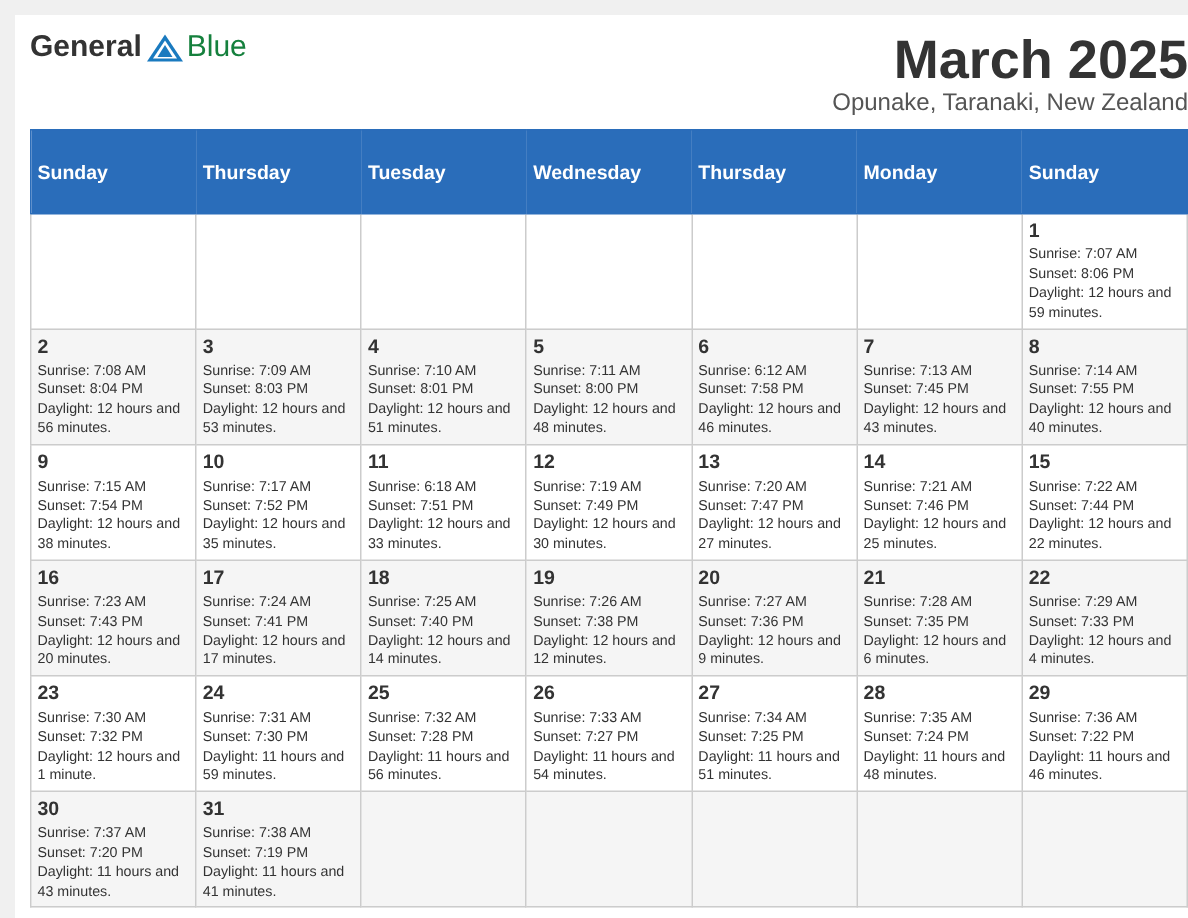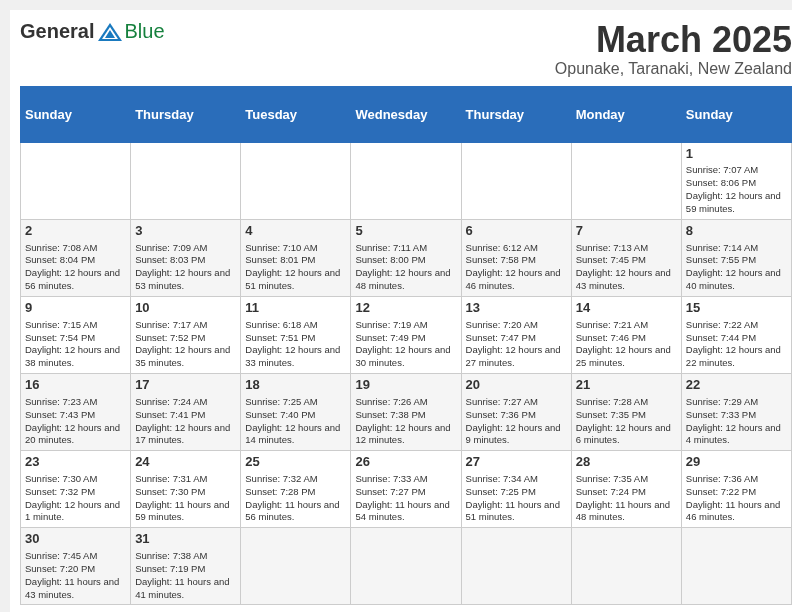--- a/index.html
+++ b/index.html
@@ -330,21 +330,21 @@
           <td>
             <span class="day-number">29</span>
             <div class="day-info">Sunrise: 7:36 AM
 Sunset: 7:22 PM
 Daylight: 11 hours and 46 minutes.</div>
           </td>
         </tr>
         <tr>
           <td>
             <span class="day-number">30</span>
-            <div class="day-info">Sunrise: 7:45 AM
+            <div class="day-info">Sunrise: 7:37 AM
 Sunset: 7:20 PM
 Daylight: 11 hours and 43 minutes.</div>
           </td>
           <td>
             <span class="day-number">31</span>
             <div class="day-info">Sunrise: 7:38 AM
 Sunset: 7:19 PM
 Daylight: 11 hours and 41 minutes.</div>
           </td>
           <td class="empty-cell"></td>

